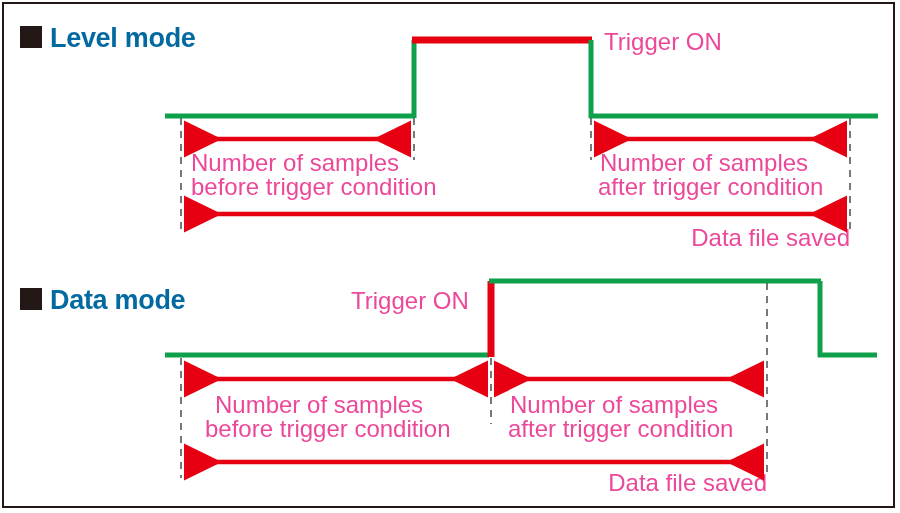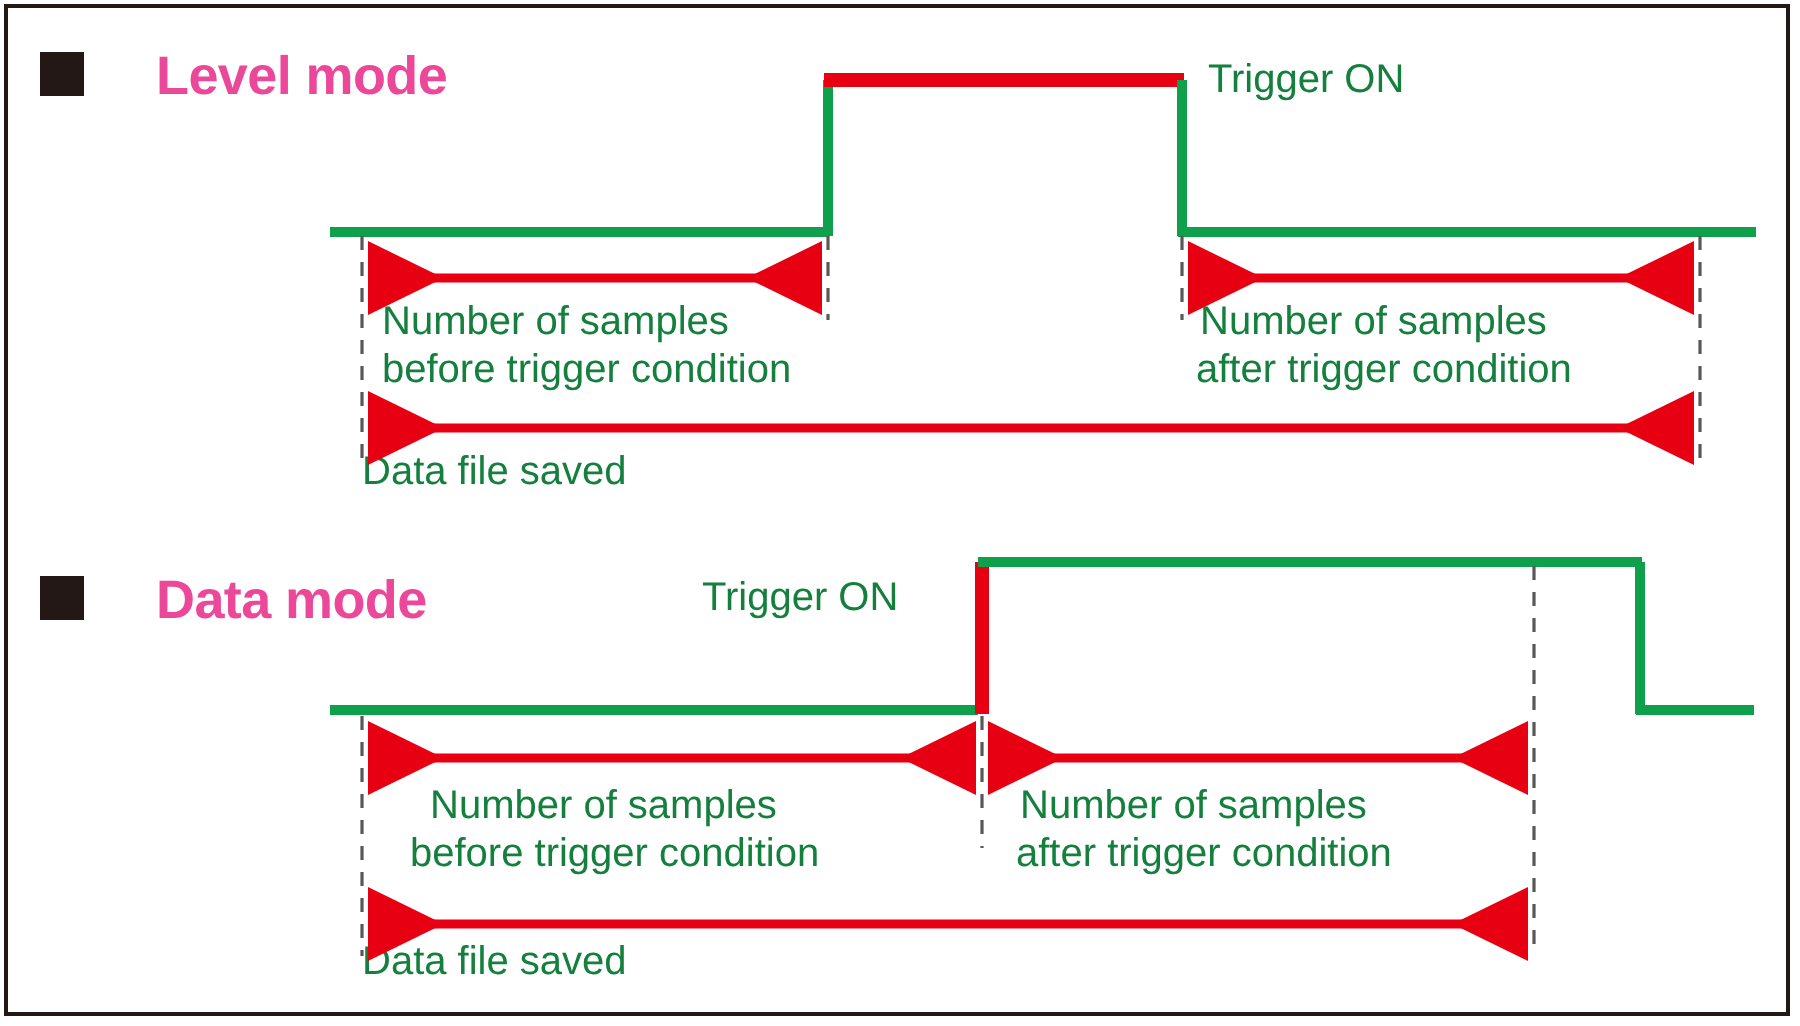--- a/index.html
+++ b/index.html
@@ -28,35 +28,34 @@
   .bullet {
     position: absolute;
     width: 22px;
     height: 22px;
     background: #231815;
   }
   .mode-title {
     position: absolute;
     font-size: 27px;
     font-weight: bold;
-    color: #ec4899;
+    color: #0369a1;
     letter-spacing: -0.3px;
     white-space: nowrap;
     line-height: 1;
-    margin-left: 28px;
   }
   .label {
     position: absolute;
-    font-size: 20px;
-    color: #15803d;
+    font-size: 24px;
+    color: #ec4899;
     white-space: nowrap;
     line-height: 1.12;
   }
   .label.center {
-    text-align: left;
+    text-align: right;
   }
   svg.layer {
     position: absolute;
     left: 0;
     top: 0;
     width: 900px;
     height: 513px;
     pointer-events: none;
   }
 </style>

